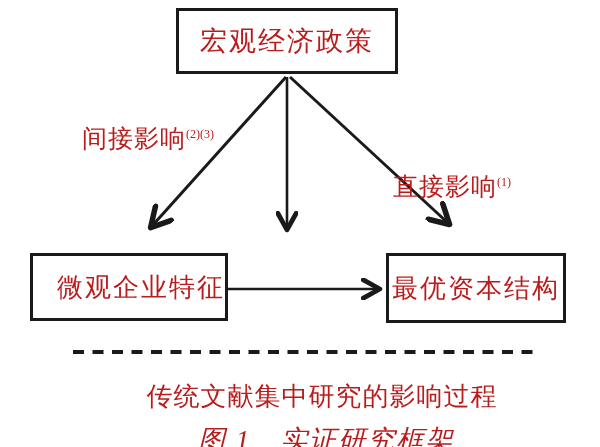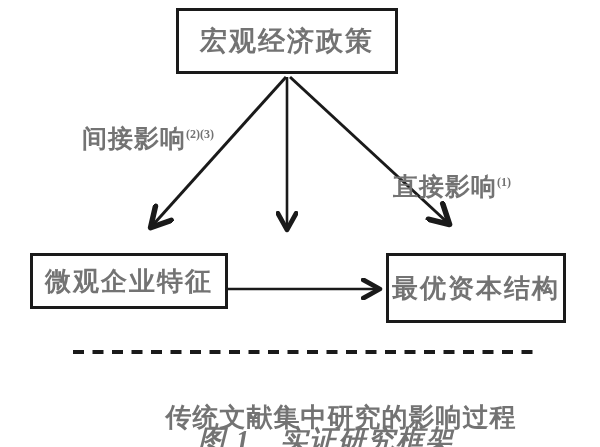--- a/index.html
+++ b/index.html
@@ -6,42 +6,41 @@
     margin: 0;
     padding: 0;
     background: #ffffff;
   }
   #canvas {
     position: relative;
     width: 600px;
     height: 447px;
     background: #ffffff;
     font-family: "Liberation Serif", "DejaVu Serif", serif;
-    color: #737373;
+    color: #b91c1c;
     overflow: hidden;
-    font-weight: bold;
   }
   .box {
     position: absolute;
     border: 3px solid #1a1a1a;
     background: #ffffff;
     display: flex;
     align-items: center;
     justify-content: center;
     box-sizing: border-box;
     z-index: 2;
   }
   .box span {
     font-size: 26px;
     letter-spacing: 2px;
     white-space: nowrap;
   }
   #box-top    { left: 176px; top: 8px;   width: 222px; height: 66px; }
   #box-top span { font-size: 27px; }
-  #box-left   { left: 30px;  top: 253px; width: 198px; height: 56px; }
+  #box-left   { left: 30px;  top: 253px; width: 198px; height: 68px; justify-content: flex-end; }
   #box-right  { left: 386px; top: 253px; width: 180px; height: 70px; }
 
   .edge-label {
     position: absolute;
     font-size: 25px;
     white-space: nowrap;
     z-index: 3;
     letter-spacing: 1px;
   }
   .edge-label sup {
@@ -61,25 +60,24 @@
     z-index: 1;
   }
 
   .caption {
     position: absolute;
     white-space: nowrap;
     transform: translateX(-50%);
     z-index: 3;
   }
   #caption-process {
-    left: 341px;
+    left: 322px;
     top: 379px;
     font-size: 26px;
     letter-spacing: 1px;
-    margin-top: 21px;
   }
   #caption-figure {
     left: 326px;
     top: 422px;
     font-size: 27px;
     font-style: italic;
     letter-spacing: 2px;
   }
 </style>
 </head>

